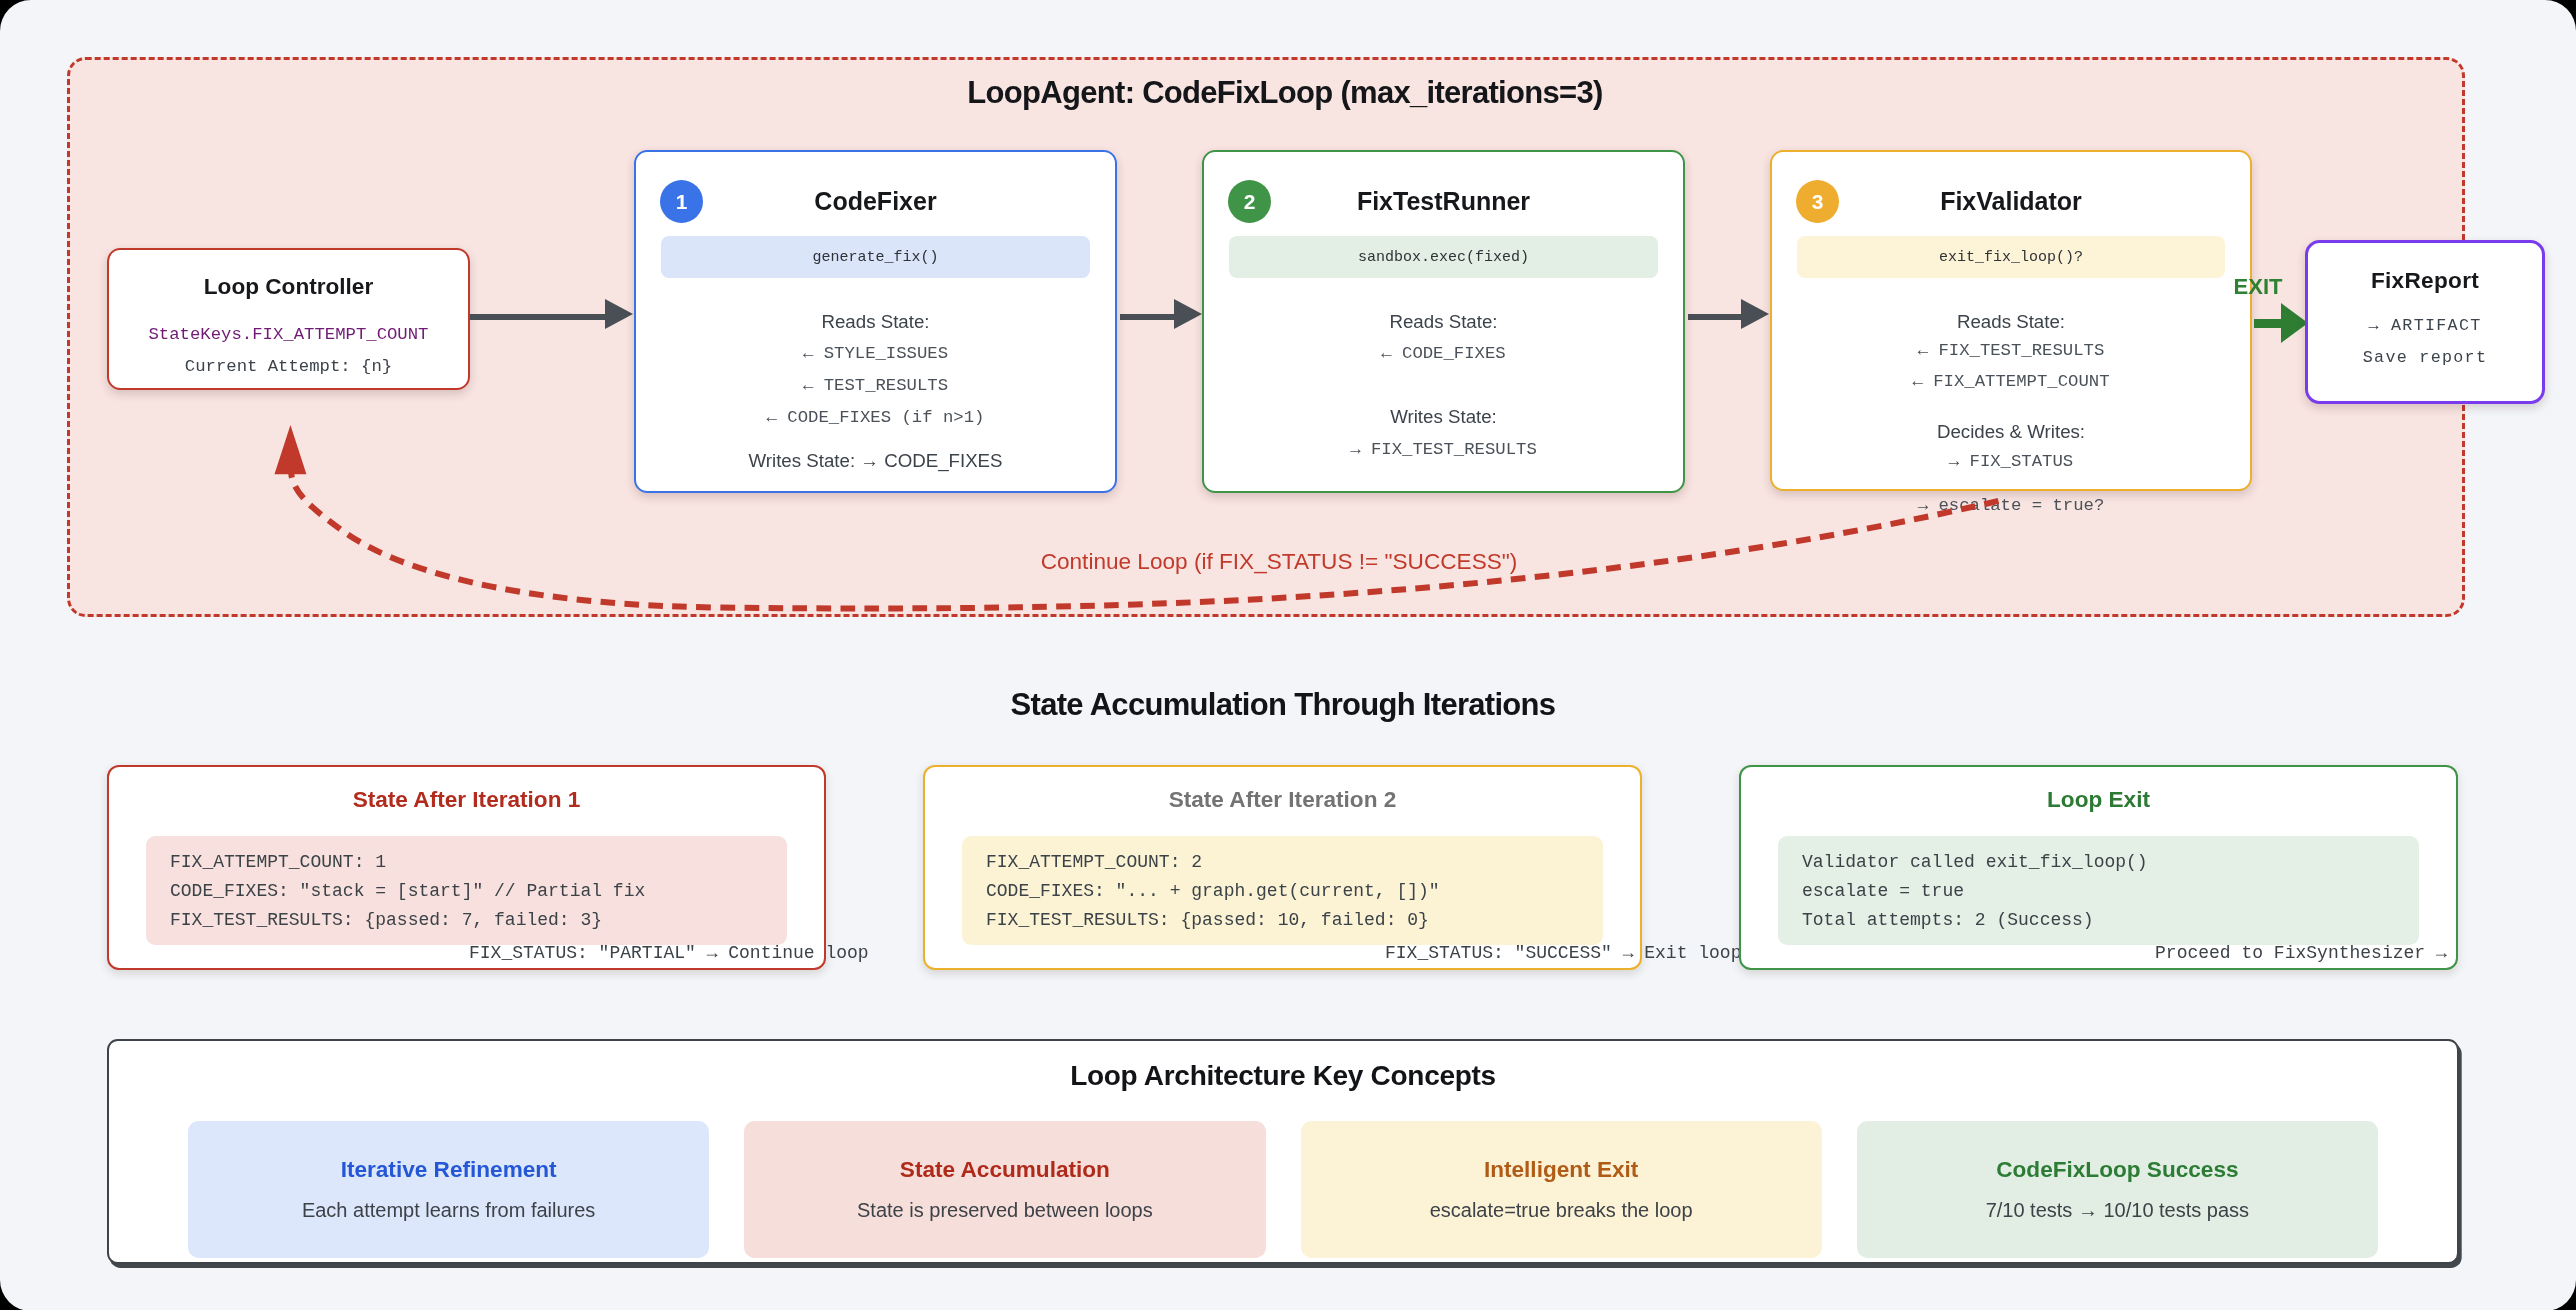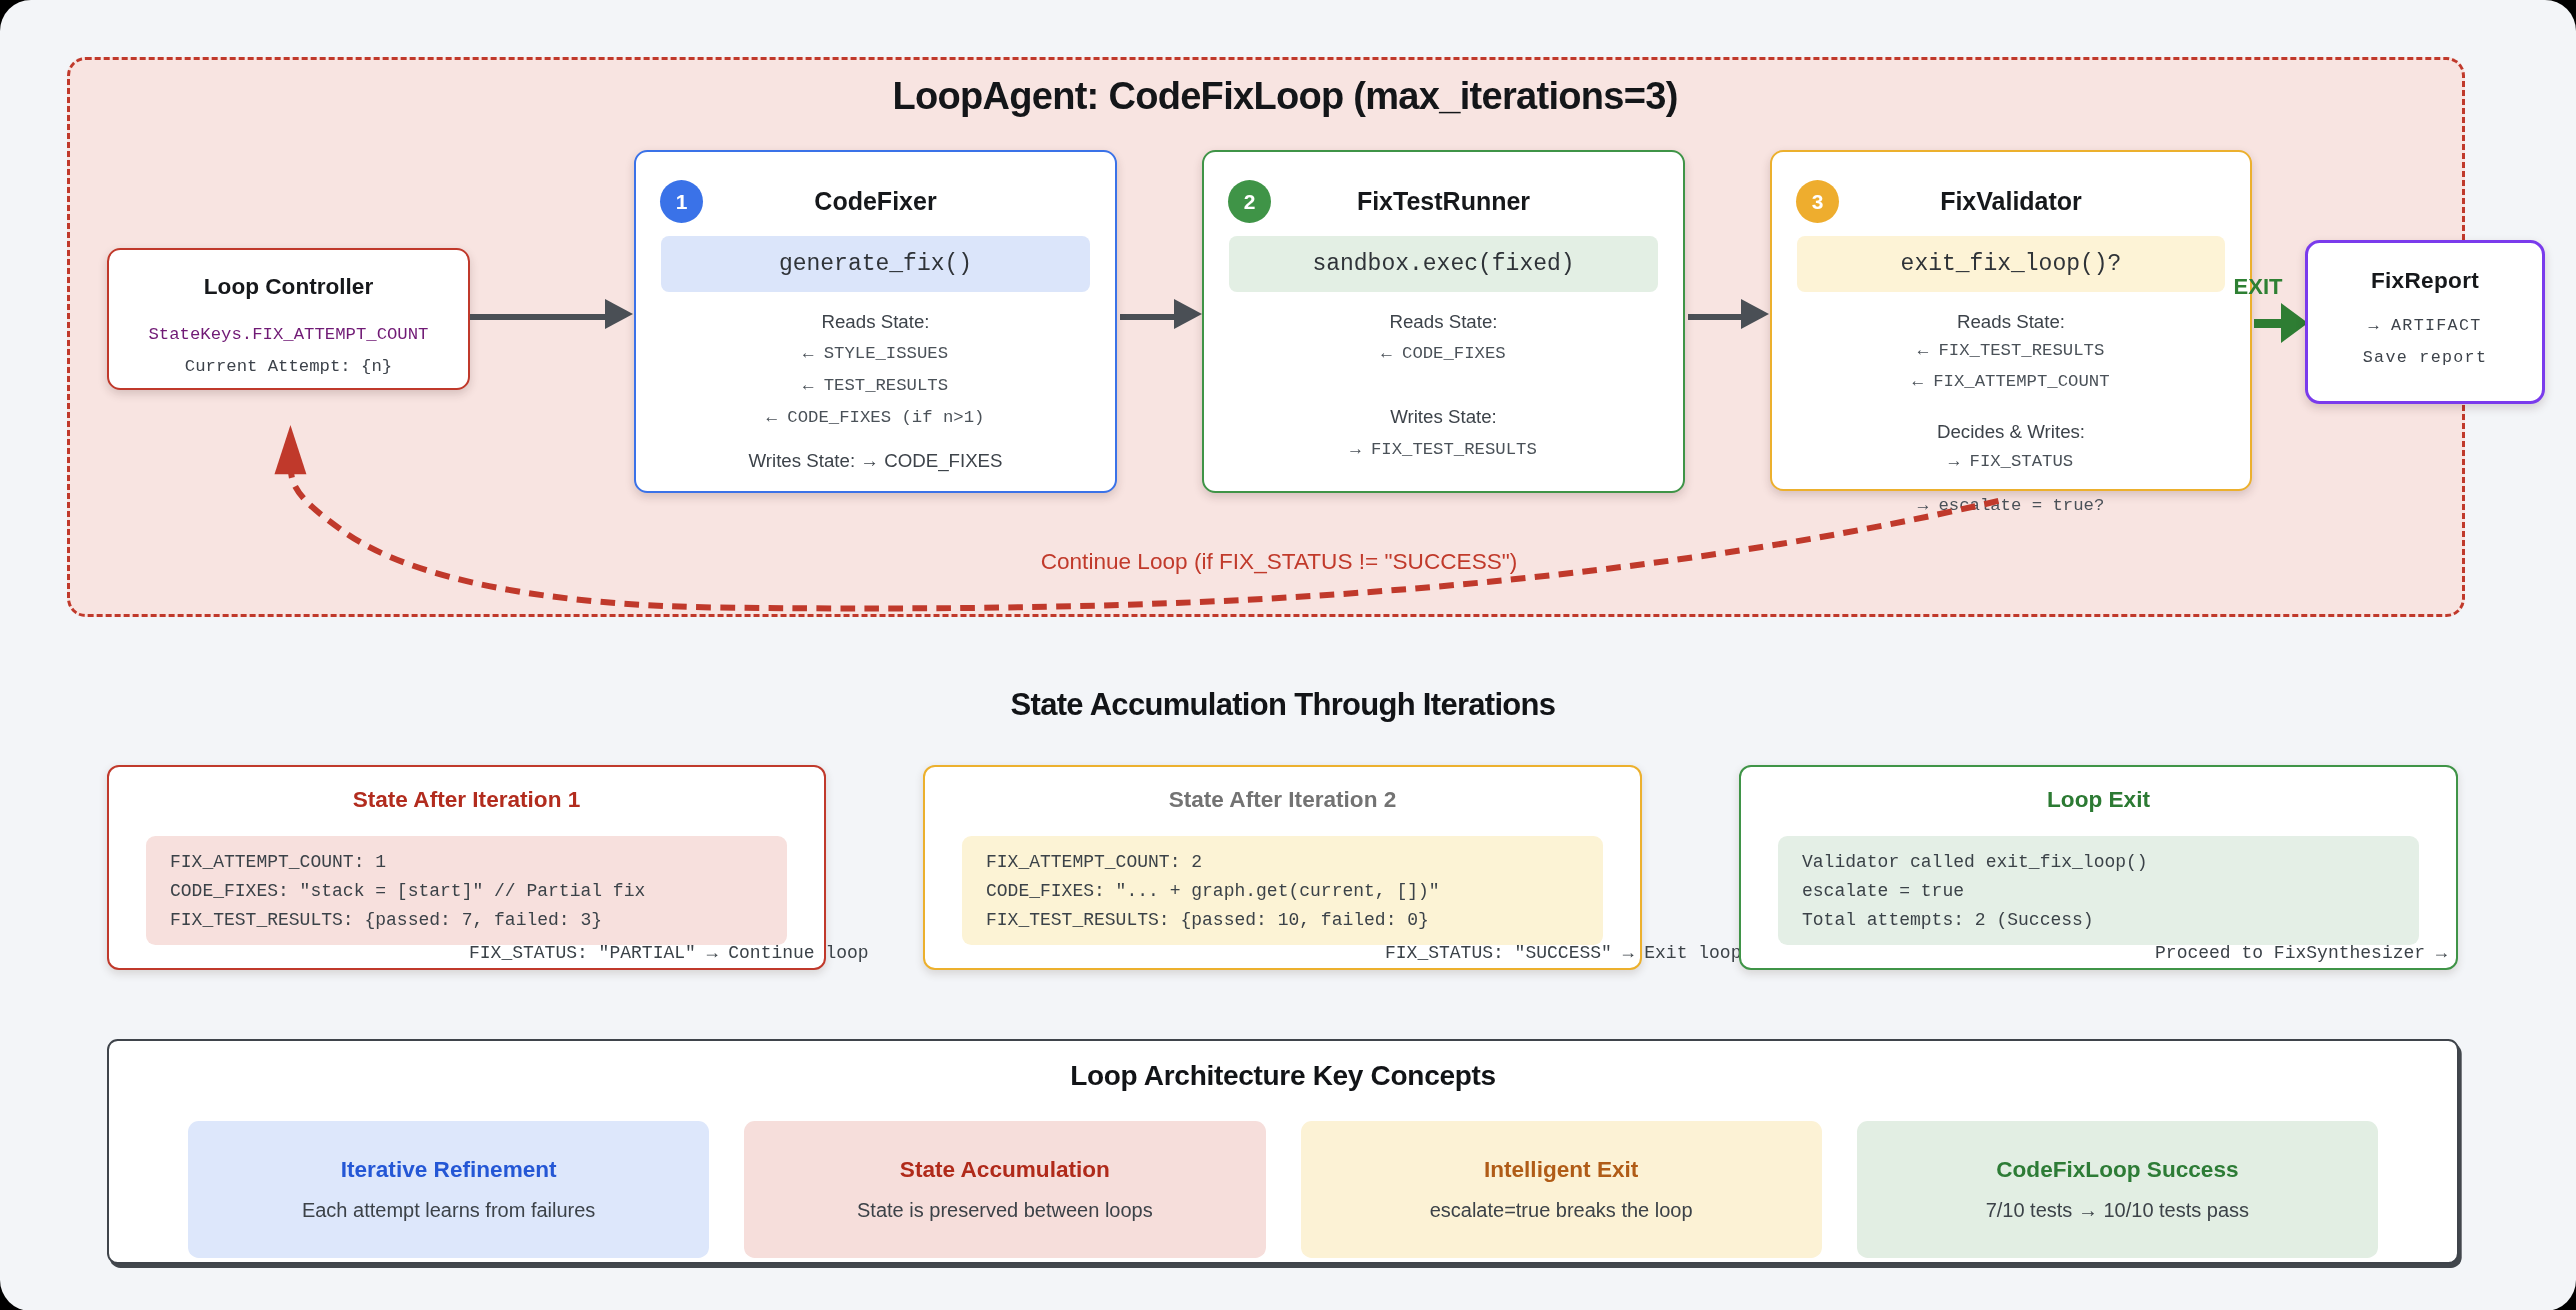--- a/index.html
+++ b/index.html
@@ -12,21 +12,21 @@
   .mono{font-family:"Liberation Mono","DejaVu Sans Mono",monospace;}
 
   
   .loop-bg{
     position:absolute;left:67px;top:57px;width:2398px;height:560px;
     background:#f8e4e1;border:3.3px dashed #c0392b;border-radius:18.7px;
     box-sizing:border-box;
   }
   .loop-title{
     position:absolute;left:67px;top:75px;width:2436px;text-align:center;
-    font-size:38px;font-weight:bold;color:#141619;letter-spacing:-0.7px;
+    font-size:31px;font-weight:bold;color:#141619;letter-spacing:-0.7px;
   }
 
   
   .node{
     position:absolute;background:#fff;border-radius:13.3px;box-sizing:border-box;
     box-shadow:0 4px 9.3px rgba(60,30,25,.18);
   }
   .abs{position:absolute;left:0;right:0;text-align:center;}
 
   
@@ -42,23 +42,23 @@
   .agent.yellow{left:1770px;top:150px;width:482px;height:341px;border-color:#ecb02d;}
   .badge{
     position:absolute;left:24px;top:28px;width:43px;height:43px;border-radius:50%;
     color:#fff;font-weight:bold;font-size:21px;display:flex;align-items:center;justify-content:center;
   }
   .badge.blue{background:#3a72e8;}
   .badge.green{background:#3f9447;}
   .badge.yellow{background:#eead2e;}
   .agent .ttl{top:35px;font-size:25px;font-weight:bold;color:#16181b;}
   .pill{
-    position:absolute;left:25px;right:25px;top:84px;height:56px;border-radius:8px;
+    position:absolute;left:25px;right:25px;top:84px;height:42px;border-radius:8px;
     display:flex;align-items:center;justify-content:center;
-    font-size:23px;color:#2f3338;
+    font-size:15px;color:#2f3338;
   }
   .pill.blue{background:#dbe5fa;}
   .pill.green{background:#e3efe4;}
   .pill.yellow{background:#fdf3d6;}
   .slabel{font-size:18.7px;color:#3d434a;}
   .smono{font-size:17.3px;color:#4a5158;}
 
   
   .conn-line{position:absolute;height:6px;background:#4a4f55;}
   .conn-head{

